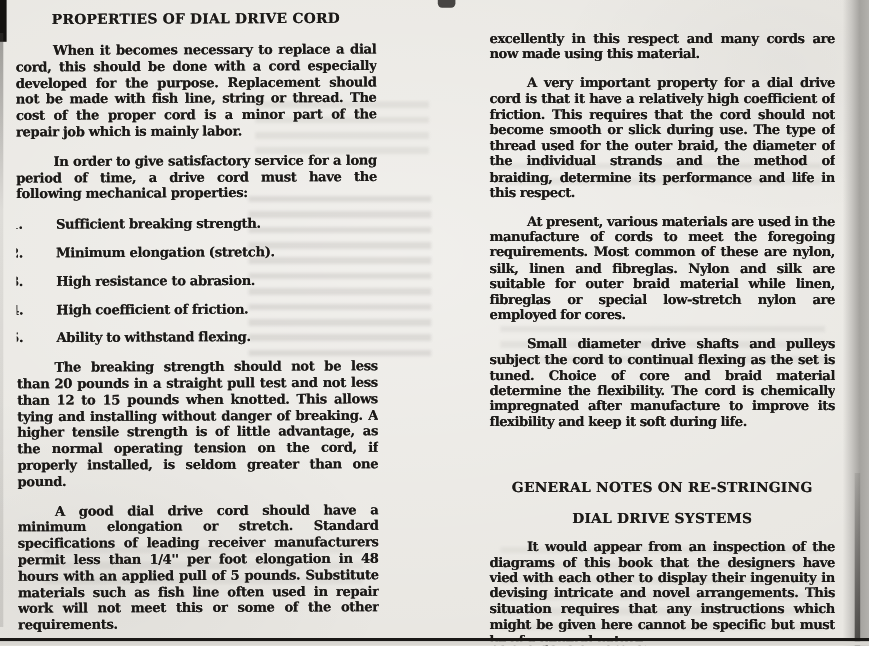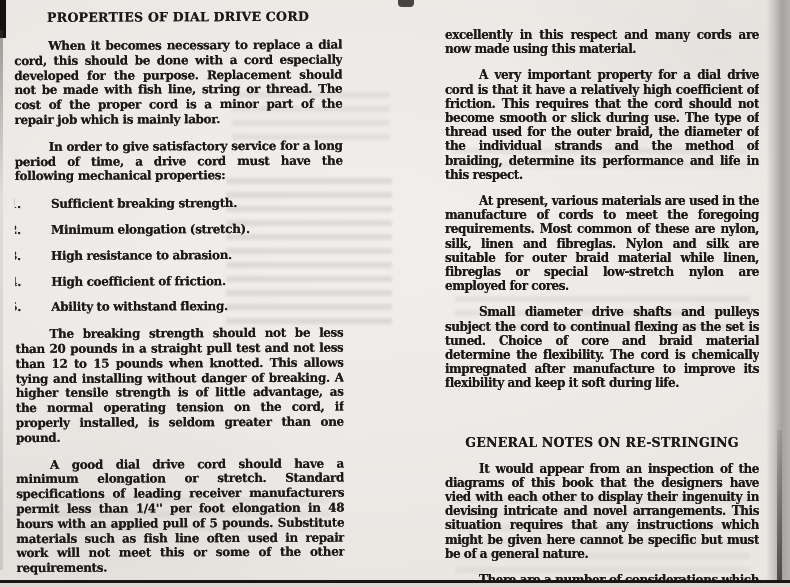--- a/index.html
+++ b/index.html
@@ -109,20 +109,21 @@
   </div>
 
   <div class="col col-right ink">
     <p class="para first no-indent">excellently in this respect and many cords are now made using this material.</p>
     <p class="para">A very important property for a dial drive cord is that it have a relatively high coefficient of friction. This requires that the cord should not become smooth or slick during use. The type of thread used for the outer braid, the diameter of the individual strands and the method of braiding, determine its performance and life in this respect.</p>
     <p class="para">At present, various materials are used in the manufacture of cords to meet the foregoing requirements. Most common of these are nylon, silk, linen and fibreglas. Nylon and silk are suitable for outer braid material while linen, fibreglas or special low-stretch nylon are employed for cores.</p>
     <p class="para">Small diameter drive shafts and pulleys subject the cord to continual flexing as the set is tuned. Choice of core and braid material determine the flexibility. The cord is chemically impregnated after manufacture to improve its flexibility and keep it soft during life.</p>
 
     <div class="h2-wrap">
       <h2>GENERAL NOTES ON RE-STRINGING</h2>
+      <h2>DIAL DRIVE SYSTEMS</h2>
     </div>
 
     <p class="para">It would appear from an inspection of the diagrams of this book that the designers have vied with each other to display their ingenuity in devising intricate and novel arrangements. This situation requires that any instructions which might be given here cannot be specific but must be of a general nature.</p>
     <p class="para">There are a number of considerations which apply to all drive cord systems and it is suggested that the following points be used as a check list to assure rapid and satisfactory dial cord replacement.</p>
 
   </div>
 
   <div class="corner-mark"></div>
   <div class="left-edge"></div>
   <div class="smudge-top"></div>

